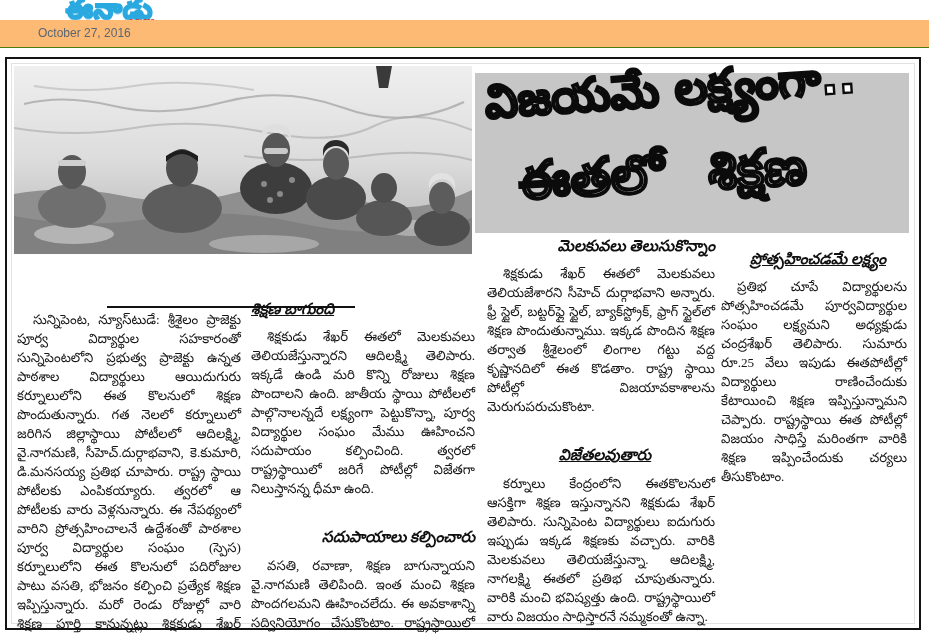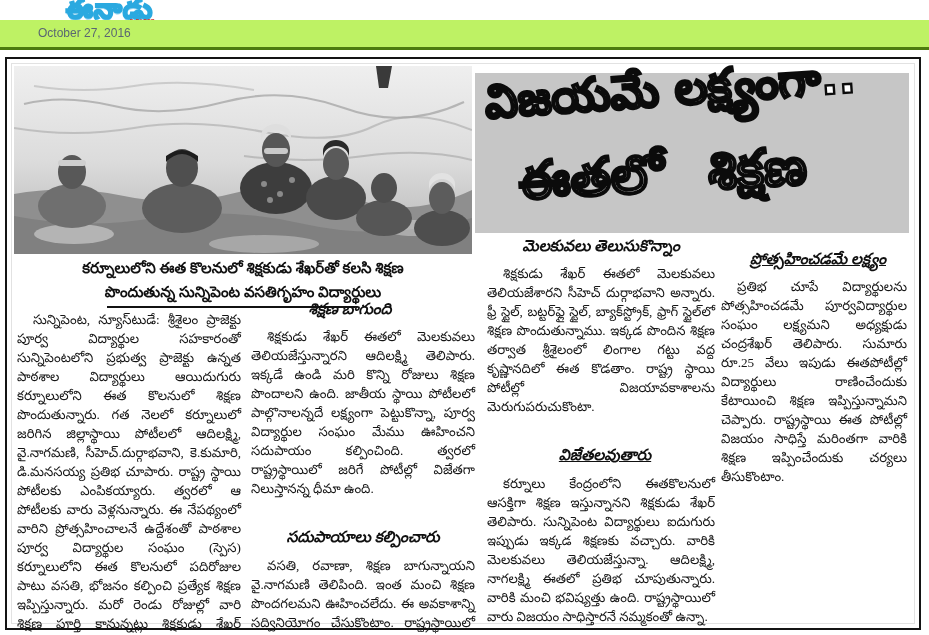--- a/index.html
+++ b/index.html
@@ -17,21 +17,21 @@
     text-shadow:0 2px 0 #9ad4ef;
     font-family:"DejaVu Sans", sans-serif;
   }
   .logo-sub{
     position:absolute;right:-2px;bottom:-3px;
     font-size:5px;font-weight:bold;color:#d33327;letter-spacing:.5px;
     -webkit-text-stroke:0;
   }
   .datebar{
     position:absolute;top:20px;left:0;width:929px;height:27px;
-    background:#bef264;border-bottom:3px solid #4d7c0f;
+    background:#fdba74;border-bottom:1px solid #4d7c0f;
   }
   .datebar span{
     position:absolute;left:38px;top:6px;font-size:12px;color:#5a6672;
   }
   
   .clipping{
     position:absolute;left:5px;top:57px;width:912px;height:569px;
     border:2px solid #141414;background:#fff;
   }
   .clipping-inner{position:absolute;inset:4px;border:1px solid #e2e2e2;pointer-events:none;}
@@ -65,22 +65,22 @@
   .col{
     position:absolute;text-align:justify;font-size:13.2px;line-height:1.44;
     color:#151515;font-family:"Liberation Serif", serif;
   }
   .col p{margin:0 0 2px 0;text-indent:16px;}
   .col .lead{font-weight:normal;}
   .subhead{
     font-weight:bold;font-style:italic;font-size:15.5px;text-indent:0;
     margin:0 0 7px 0;color:#101010;
   }
-  .subhead.right{text-align:center;padding-right:26px;}
-  .subhead.center{text-align:center;}
+  .subhead.right{text-align:left;padding-right:26px;text-decoration:underline;}
+  .subhead.center{text-align:right;}
   .subhead.left{text-align:center;padding-left:8px;text-decoration:underline;}
   .subhead.mid{margin-top:28px;}
   .col1{left:10px;top:251px;width:224px;}
   .col2{left:244px;top:239px;width:224px;}
   .col3{left:480px;top:176px;width:228px;}
   .col4{left:714px;top:189px;width:186px;}
 </style>
 </head>
 <body>
 
@@ -144,24 +144,20 @@
 
       <ellipse cx="370" cy="152" rx="28" ry="18" fill="#565656"></ellipse>
       <ellipse cx="370" cy="122" rx="13" ry="15" fill="#4e4e4e"></ellipse>
 
       <ellipse cx="428" cy="162" rx="28" ry="18" fill="#4e4e4e"></ellipse>
       <ellipse cx="428" cy="132" rx="13" ry="16" fill="#5c5c5c"></ellipse>
       <path d="M415,126 a13,13 0 0 1 26,0 l0,-8 a13,11 0 0 0 -26,0 Z" fill="#e2e2e2"></path>
     </svg>
   </div>
 
-  <div class="caption">
-    <div>కర్నూలులోని ఈత కొలనులో శిక్షకుడు శేఖర్‌తో కలసి శిక్షణ</div>
-    <div>పొందుతున్న సున్నిపెంట వసతిగృహం విద్యార్థులు</div>
-  </div>
   <div class="caption-rule"></div>
 
   <div class="headline-box">
     <div class="hl hl1">విజయమే లక్ష్యంగా..</div>
     <div class="hl hl2">ఈతలో శిక్షణ</div>
   </div>
 
   <div class="col col1">
     <p><span class="lead">సున్నిపెంట, న్యూస్‌టుడే:</span> <span>శ్రీశైలం ప్రాజెక్టు పూర్వ విద్యార్థుల సహకారంతో సున్నిపెంటలోని ప్రభుత్వ ప్రాజెక్టు ఉన్నత పాఠశాల విద్యార్థులు ఆయిదుగురు కర్నూలులోని ఈత కొలనులో శిక్షణ పొందుతున్నారు. గత నెలలో కర్నూలులో జరిగిన జిల్లాస్థాయి పోటీలలో ఆదిలక్ష్మి, వై.నాగమణి, సీహెచ్.దుర్గాభవాని, కె.కుమారి, డి.మనసయ్య ప్రతిభ చూపారు. రాష్ట్ర స్థాయి పోటీలకు ఎంపికయ్యారు. త్వరలో ఆ పోటీలకు వారు వెళ్లనున్నారు. ఈ నేపథ్యంలో వారిని ప్రోత్సహించాలనే ఉద్దేశంతో పాఠశాల పూర్వ విద్యార్థుల సంఘం (స్పెస) కర్నూలులోని ఈత కొలనులో పదిరోజుల పాటు వసతి, భోజనం కల్పించి ప్రత్యేక శిక్షణ ఇప్పిస్తున్నారు. మరో రెండు రోజుల్లో వారి శిక్షణ పూర్తి కానున్నట్లు శిక్షకుడు శేఖర్ తెలిపారు.</span></p>
   </div>

